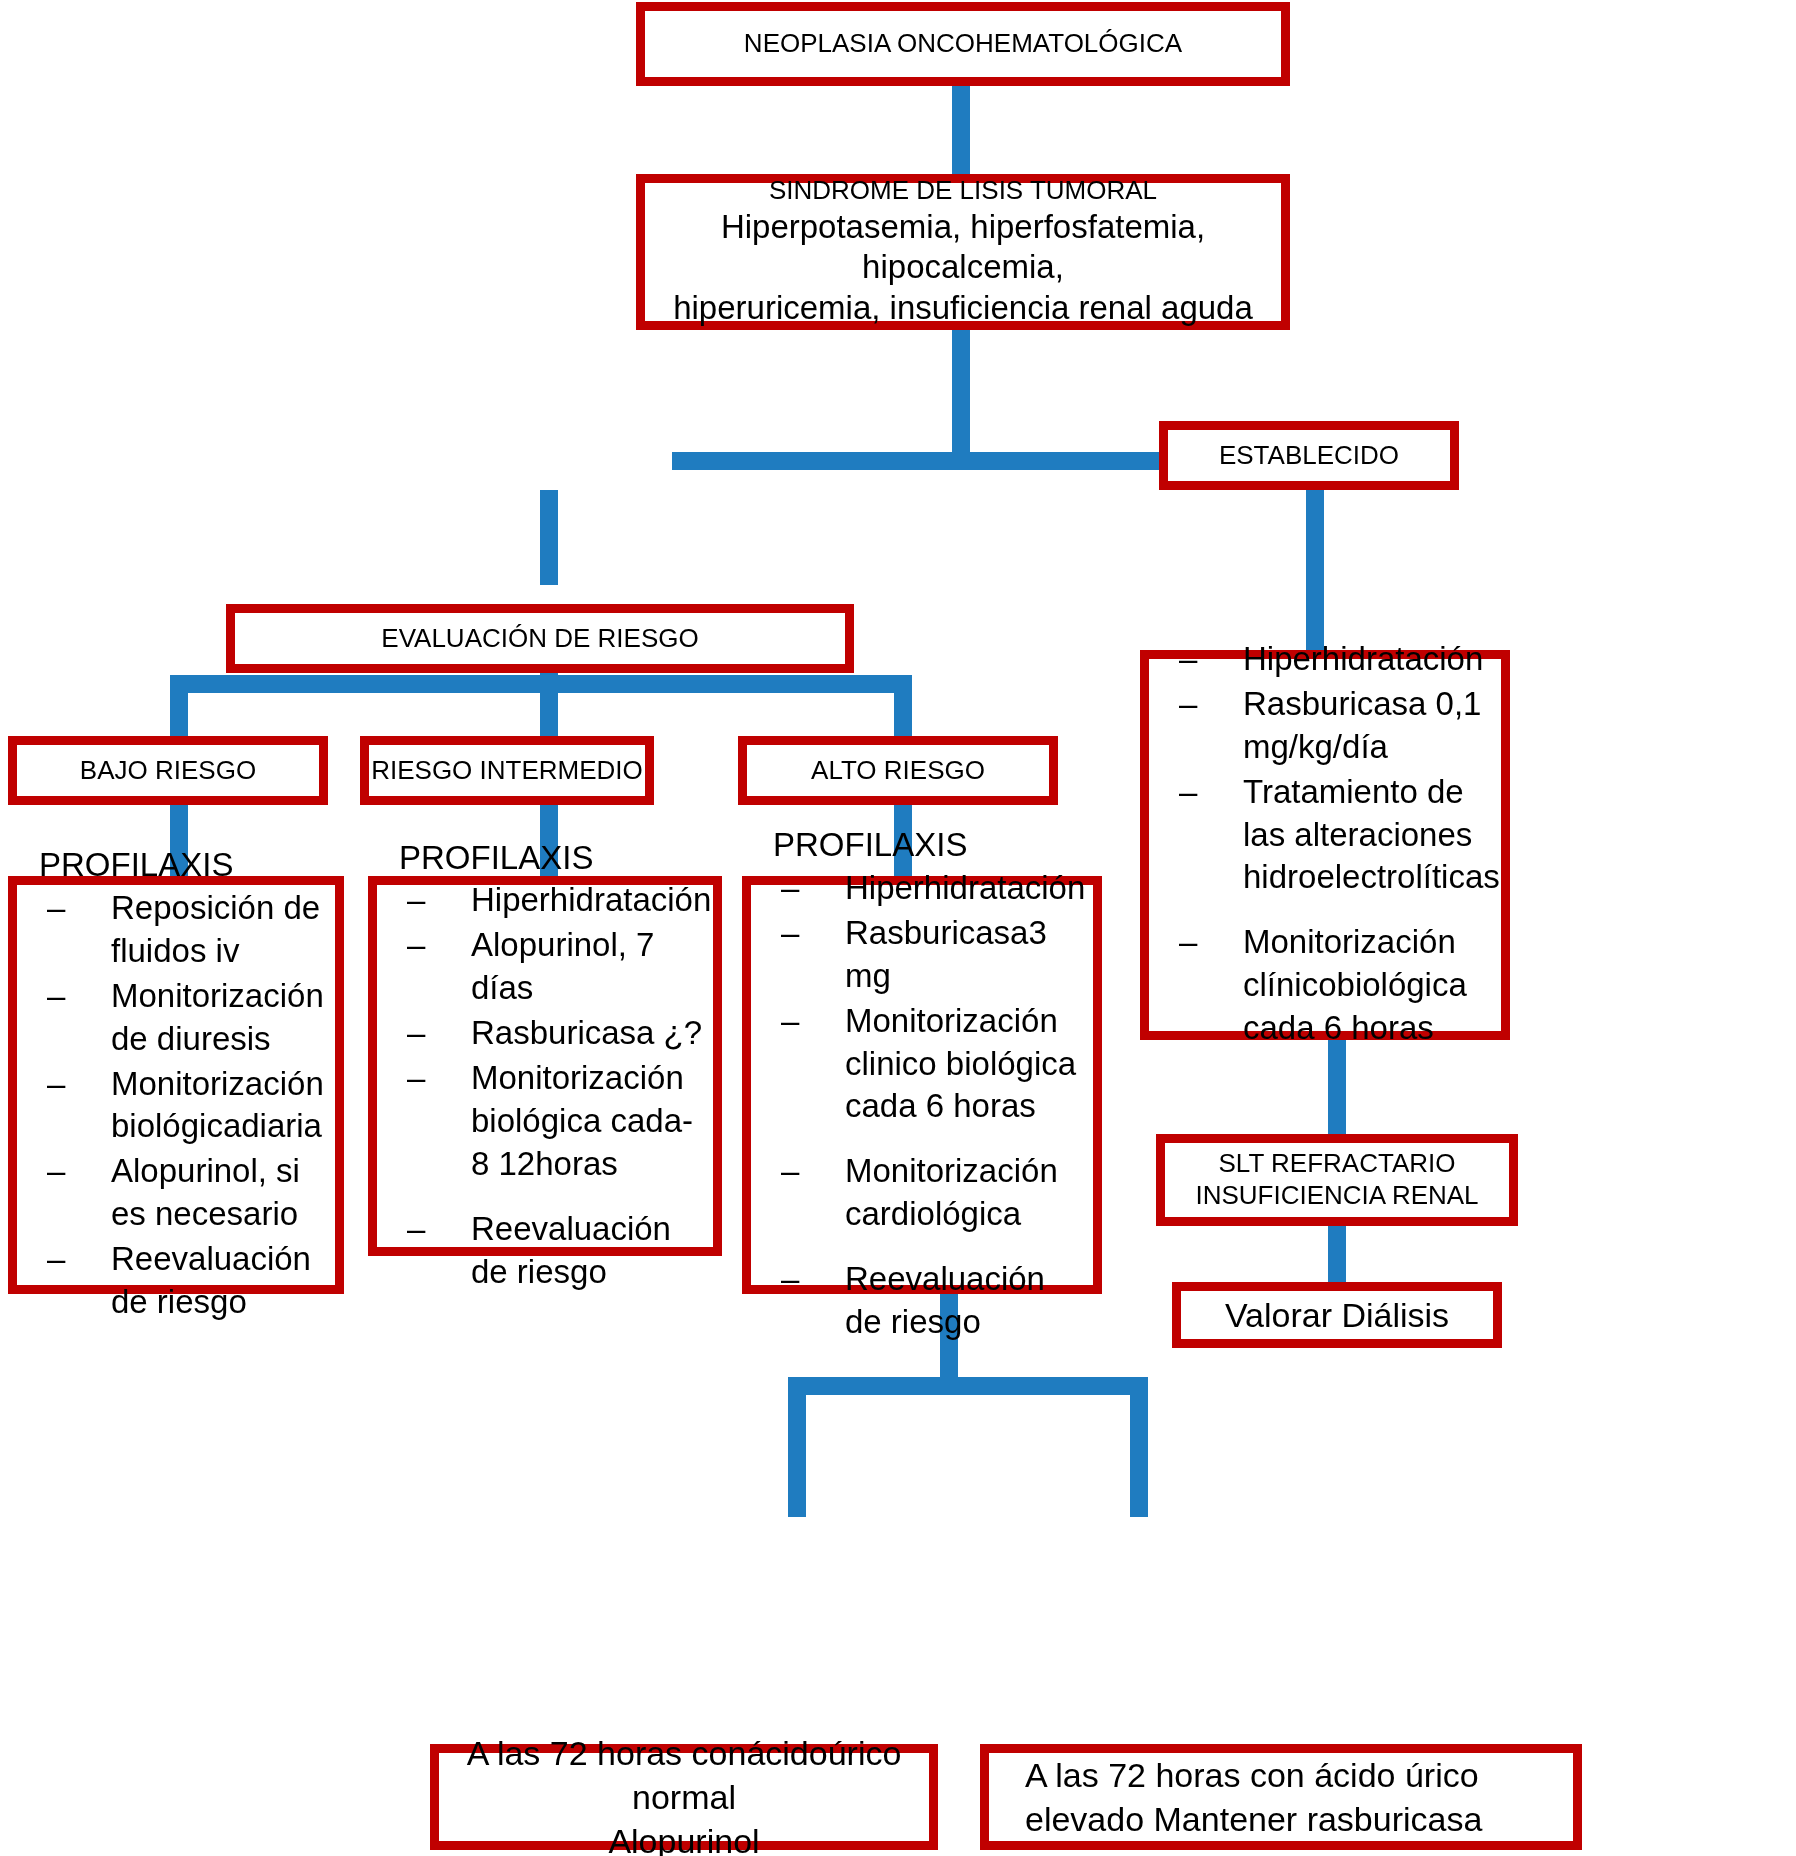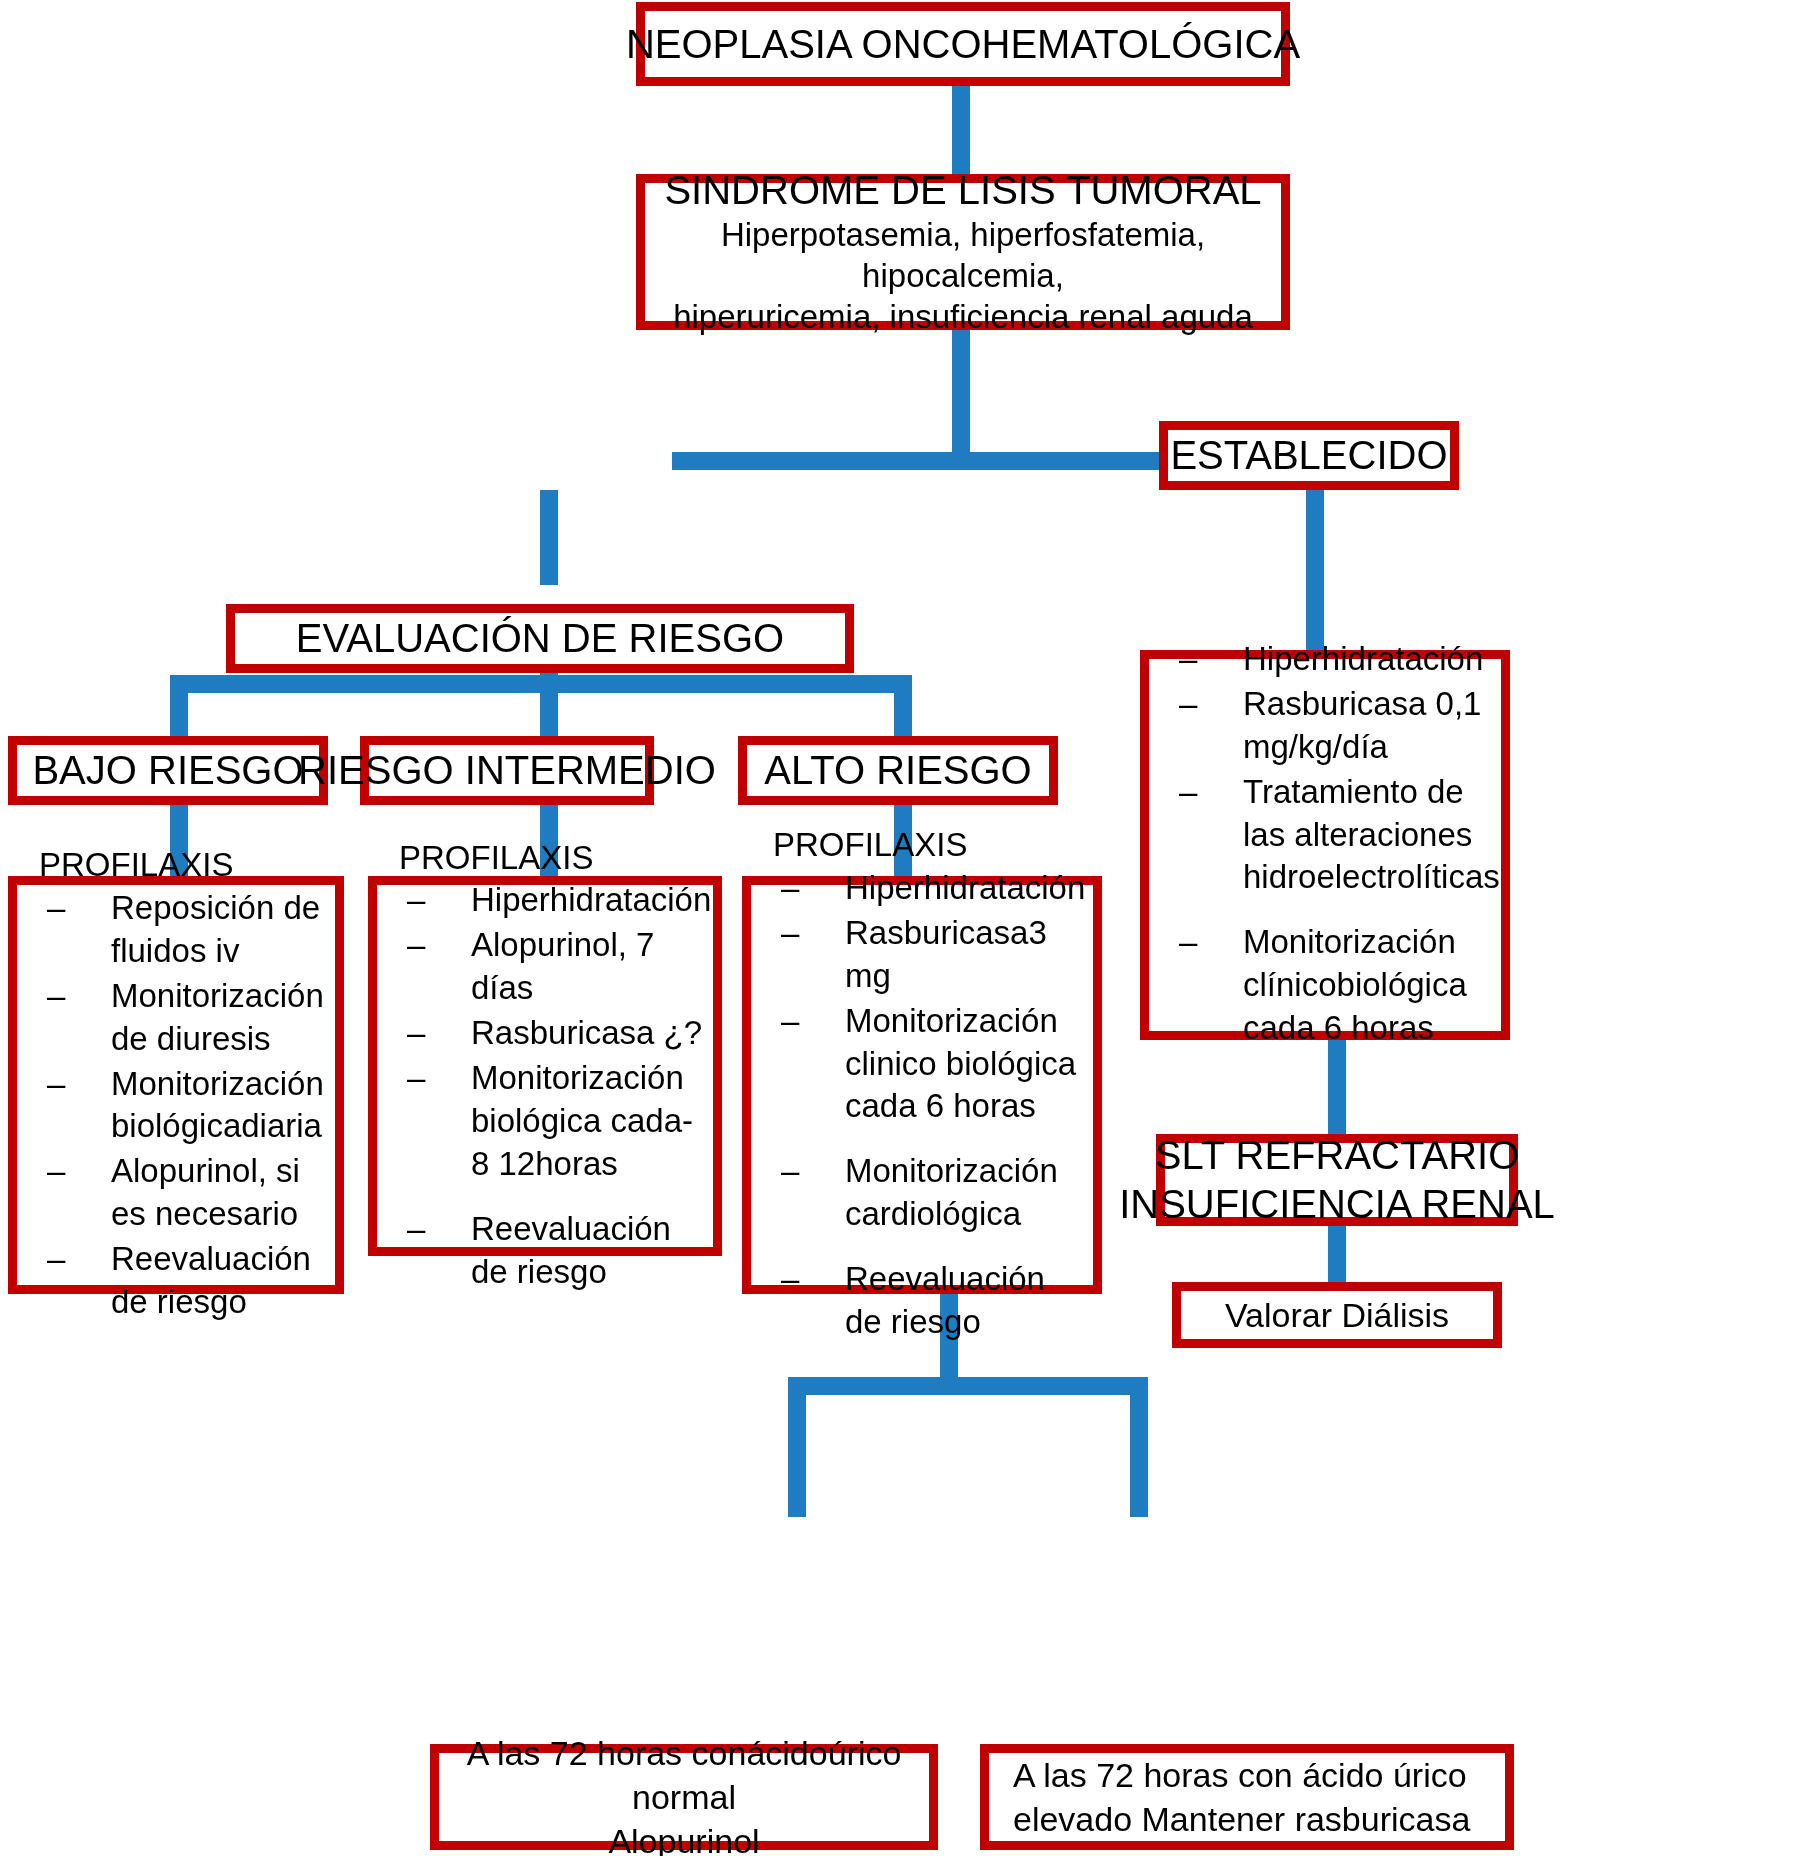--- a/index.html
+++ b/index.html
@@ -24,21 +24,21 @@
     border: 9px solid #C00000;
     background: #ffffff;
     display: flex;
     flex-direction: column;
     justify-content: center;
     z-index: 3;
   }
   .box.center { align-items: center; text-align: center; }
   .box.left   { align-items: flex-start; text-align: left; }
   .title-line {
-    font-size: 40px;
+    font-size: 26px;
     line-height: 1.22;
     white-space: nowrap;
   }
   .sub-line {
     font-size: 33px;
     line-height: 1.24;
   }
   .heading {
     font-size: 33px;
     line-height: 1.3;
@@ -184,18 +184,18 @@
 
   <div class="box center" style="left:1172px; top:1282px; width:330px; height:66px;">
     <div class="plain-text">Valorar Diálisis</div>
   </div>
 
   <div class="box center" style="left:430px; top:1744px; width:508px; height:106px;">
     <div class="plain-text">A las 72 horas conácidoúrico normal</div>
     <div class="plain-text">Alopurinol</div>
   </div>
 
-  <div class="box left" style="left:980px; top:1744px; width:534px; height:106px; padding-left:24px;">
+  <div class="box left" style="left:980px; top:1744px; width:602px; height:106px; padding-left:36px;">
     <div class="plain-text">A las 72 horas con ácido úrico</div>
     <div class="plain-text">elevado Mantener rasburicasa</div>
   </div>
 
 </div>
 
 </body></html>

